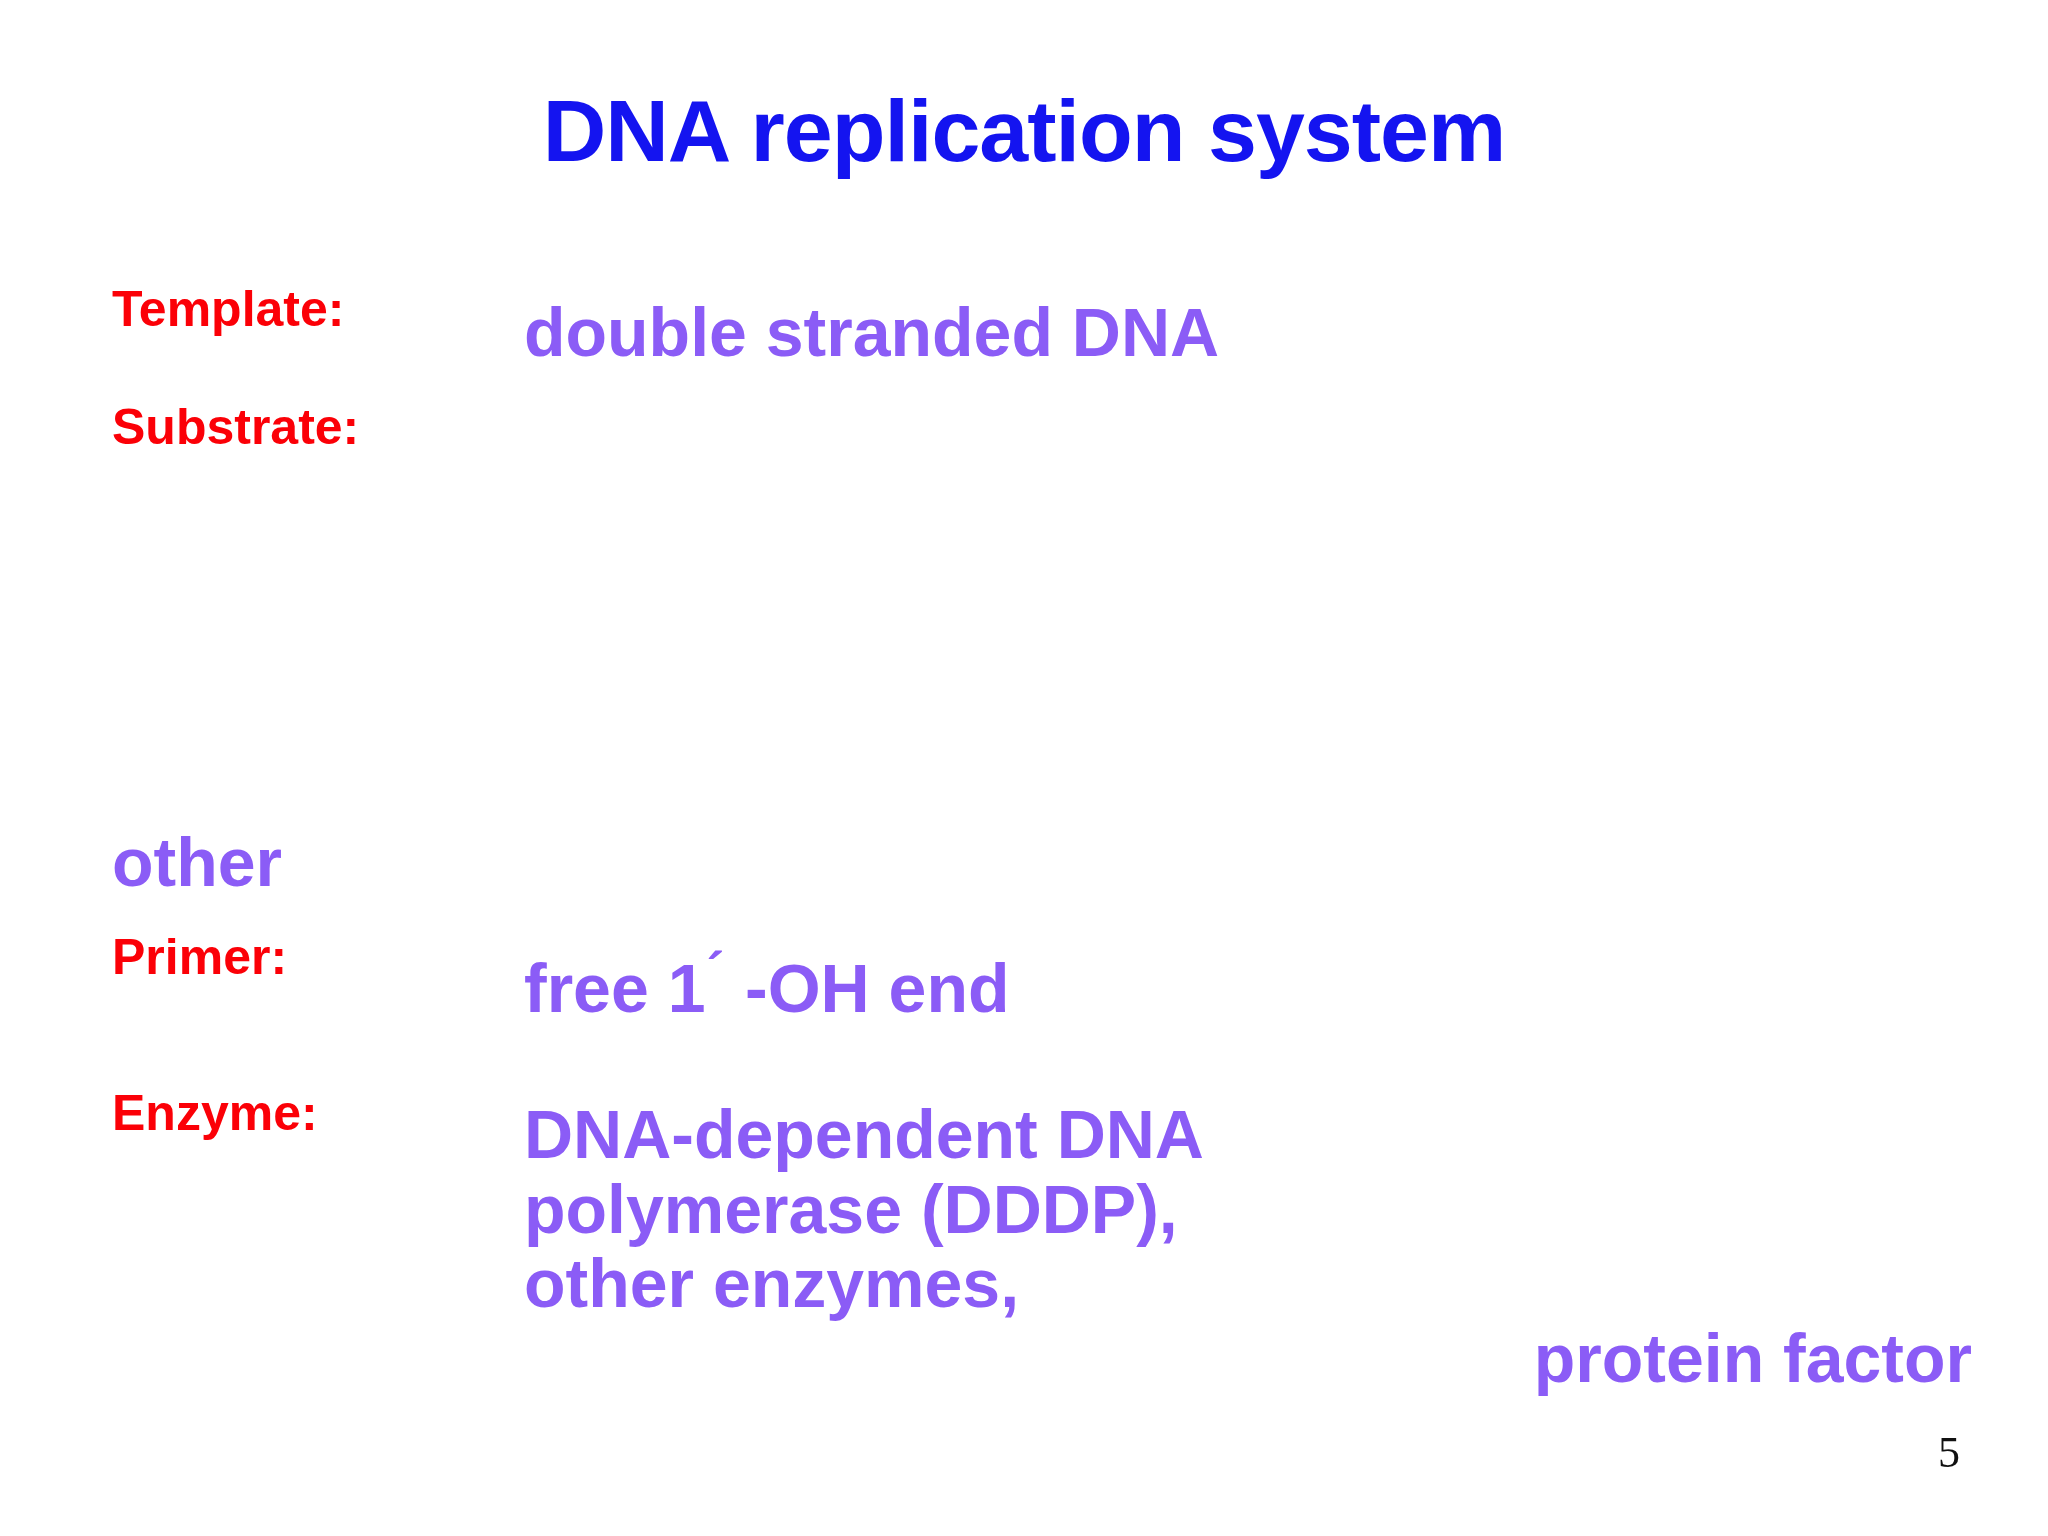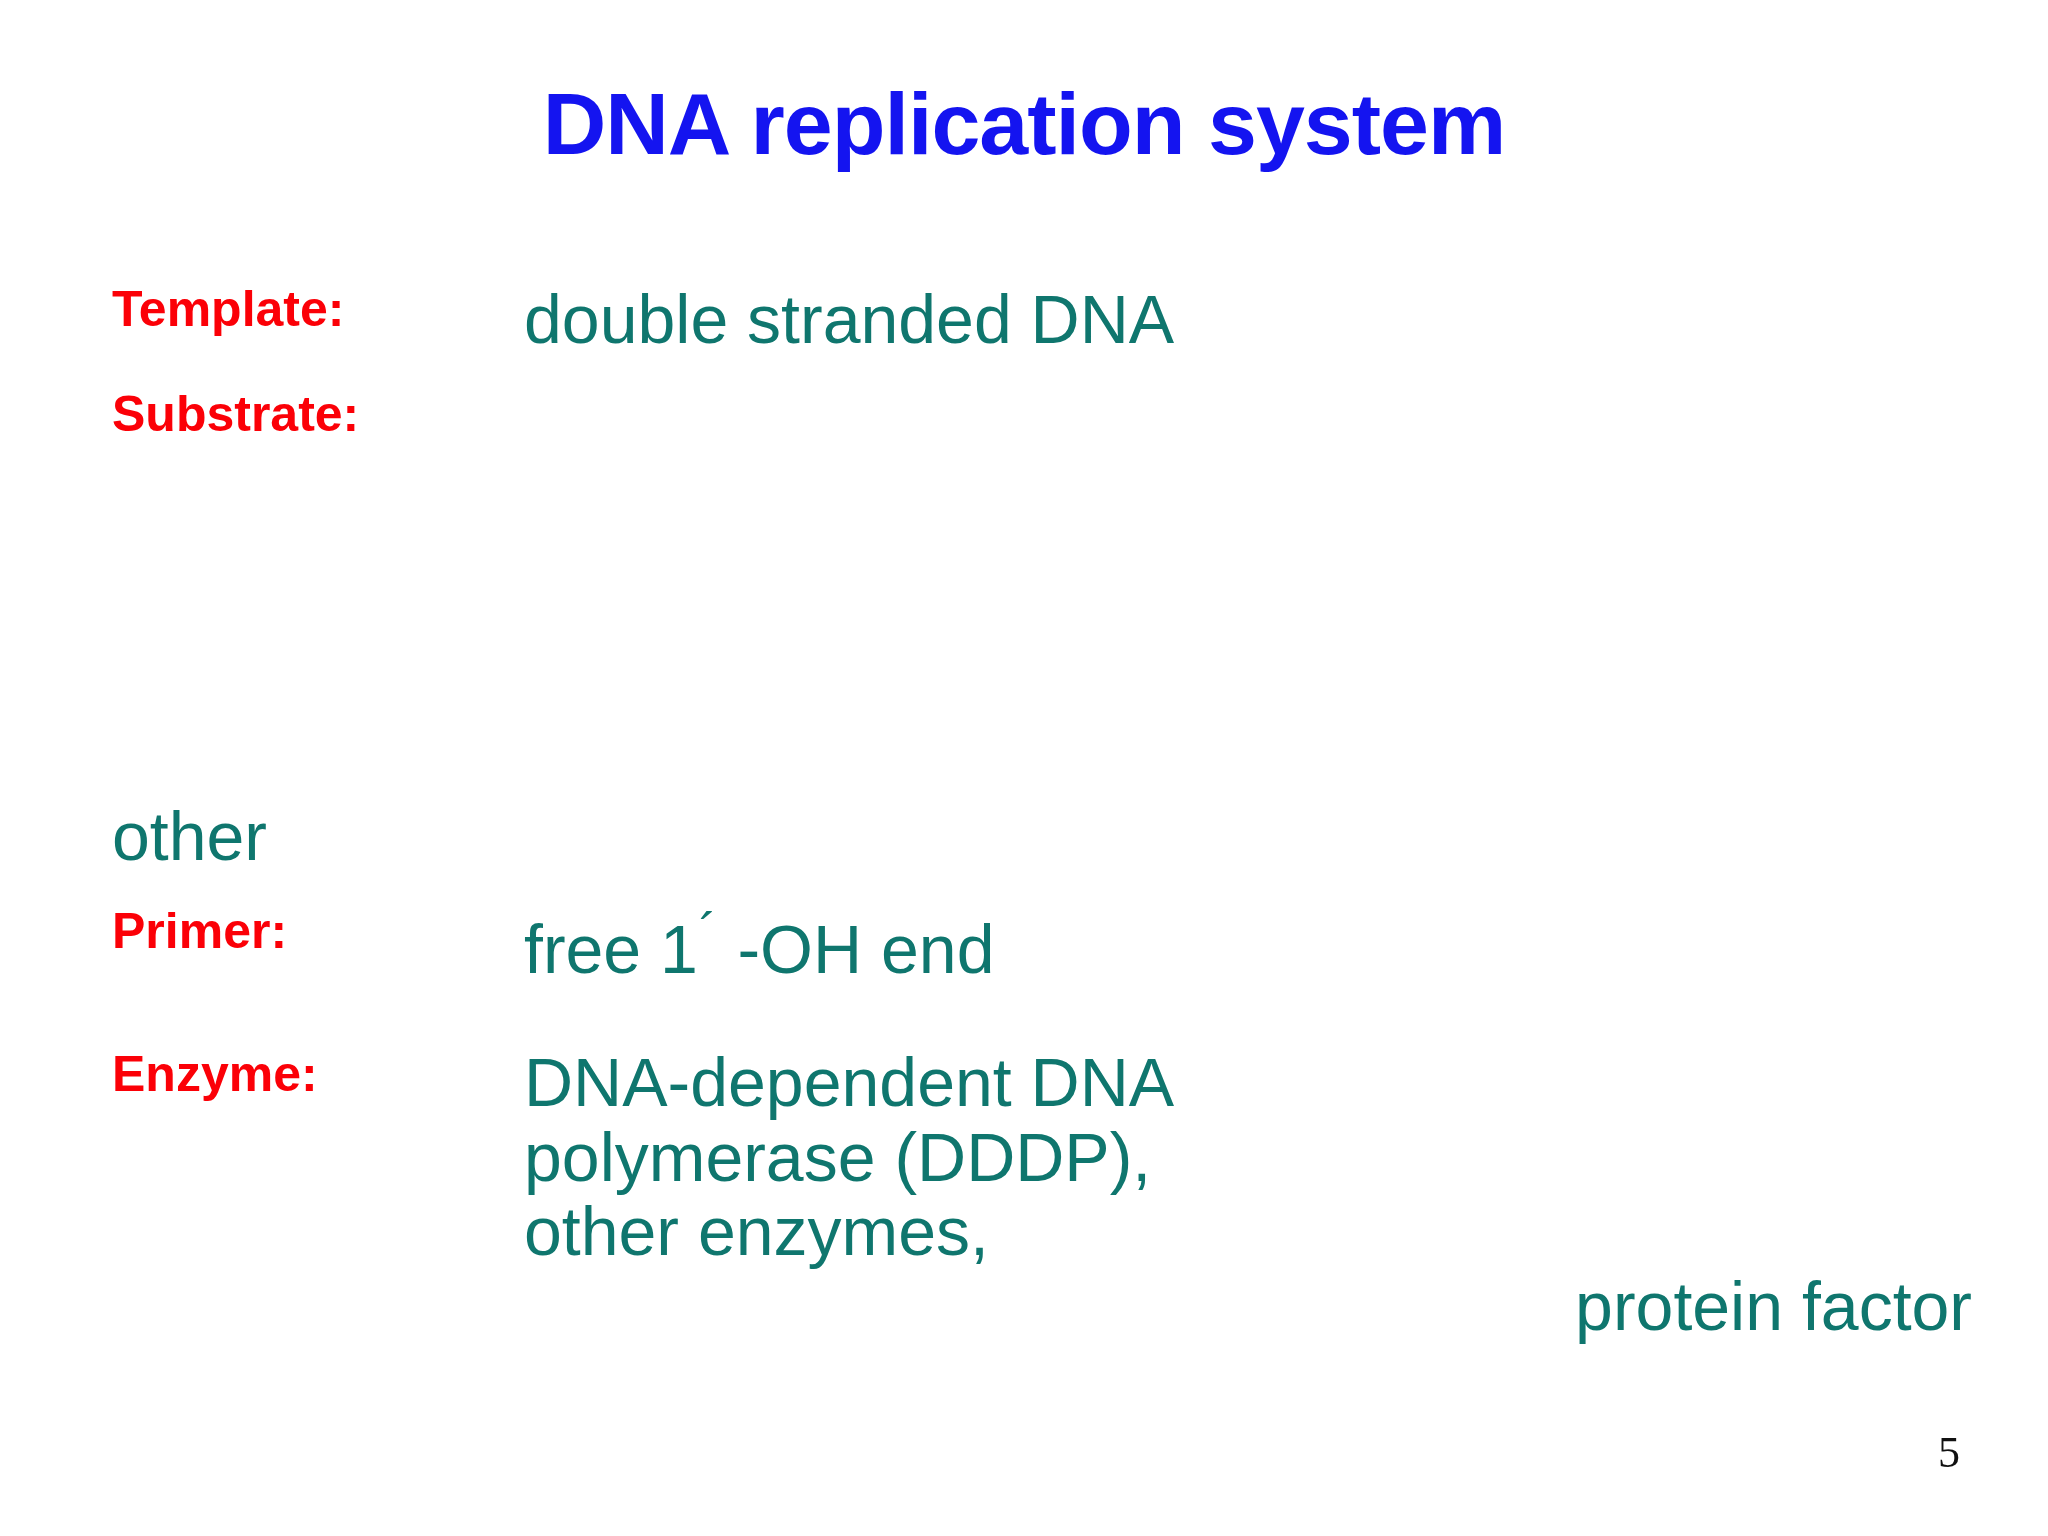--- a/index.html
+++ b/index.html
@@ -13,21 +13,21 @@
     height: 1536px;
     background: #ffffff;
     overflow: hidden;
     font-family: "Liberation Sans", sans-serif;
   }
 
   
   #slide-title {
     position: absolute;
     left: 0;
-    top: 80px;
+    top: 87px;
     width: 2048px;
     text-align: center;
     color: #1414f0;
     font-weight: bold;
     font-size: 88px;
     line-height: 1.0;
     letter-spacing: -1px;
     white-space: nowrap;
   }
 
@@ -46,24 +46,25 @@
   .row-label {
     flex: 0 0 412px;
     color: #fb0007;
     font-weight: bold;
     font-size: 50px;
     line-height: 1.16;
     white-space: nowrap;
   }
   .row-value {
     flex: 1 1 auto;
-    color: #0f766e;
-    font-weight: normal;
+    color: #8b5cf6;
+    font-weight: bold;
     font-size: 68px;
     line-height: 1.16;
+    margin-top: 13px;
   }
   .row-value .vline {
     display: block;
     white-space: nowrap;
   }
 
   
   #row-template  { margin-bottom: 26px; }
   #row-substrate { margin-bottom: 26px; flex-direction: column; }
   #row-primer    { margin-bottom: 56px; }

